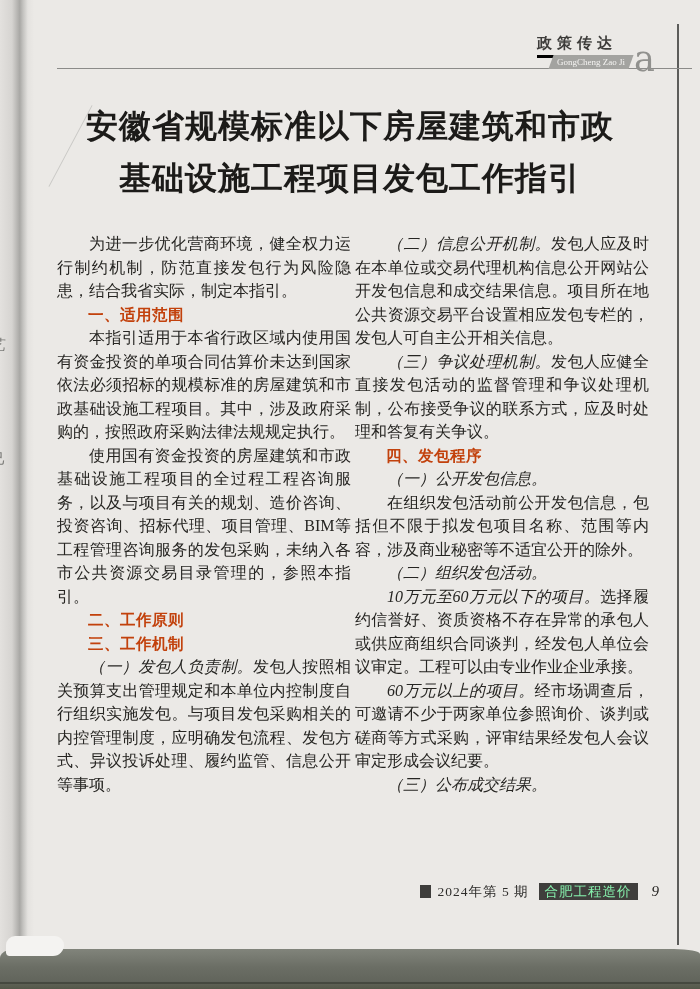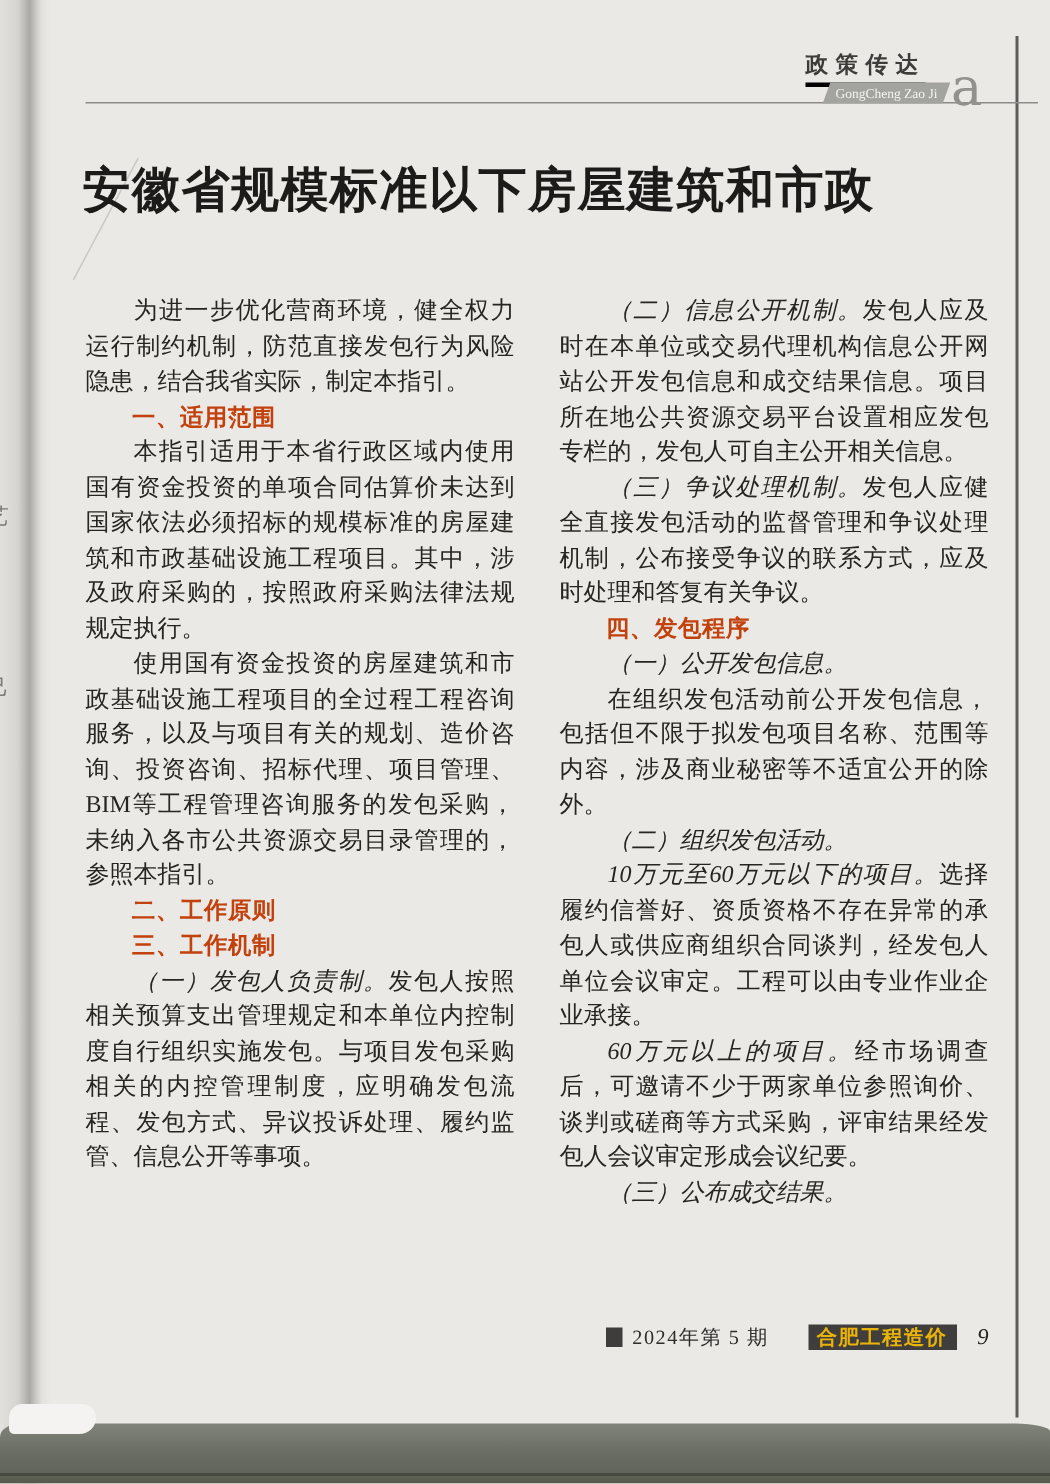--- a/index.html
+++ b/index.html
@@ -52,49 +52,49 @@
     transform:skewX(20deg);display:block;color:#f5f4f2;
     font-size:9px;line-height:14px;text-align:center;letter-spacing:0px;
     font-family:"Liberation Serif","DejaVu Serif",serif;white-space:nowrap;
   }
   .big-a{
     position:absolute;top:42px;left:634px;font-size:35px;line-height:35px;
     color:#91918e;font-family:"DejaVu Serif",serif;
   }
   
   .doc-title{
-    position:absolute;top:100px;left:55px;width:590px;
+    position:absolute;top:100px;left:55px;width:590px;text-align:center;
     font-size:32px;font-weight:bold;line-height:52px;letter-spacing:1px;color:#1c1b19;
   }
   
   .columns{
-    position:absolute;top:196px;left:57px;width:602px;
-    display:flex;gap:30px;
+    position:absolute;top:232px;left:57px;width:602px;
+    display:flex;gap:4px;
   }
   .col{width:294px;font-size:16px;line-height:23.5px;text-align:justify;}
   .col p{margin:0;text-indent:2em;}
   .col .h{
     font-weight:bold;color:#c2410c;
     font-family:"Liberation Sans","DejaVu Sans",sans-serif;
     font-size:15.5px;letter-spacing:.5px;
   }
   .lead{font-style:italic;margin-top:11px;}
   
   .footer{
     position:absolute;top:883px;left:0;width:659px;text-align:right;
     font-size:13.5px;color:#2e2d2b;white-space:nowrap;
   }
   .footer-square{
     display:inline-block;width:11px;height:13px;background:#3e3d3b;
     vertical-align:-2px;margin-right:7px;
   }
   .footer-issue{letter-spacing:1px;}
   .footer-journal-box{
-    display:inline-block;background:#3f3e3c;color:#eab308;
-    padding:0 6px;margin-left:26px;line-height:17px;letter-spacing:1px;font-weight:bold;
+    display:inline-block;background:#3f3e3c;color:#86efac;
+    padding:0 6px;margin-left:10px;line-height:17px;letter-spacing:1px;
   }
   .footer-page{
     display:inline-block;margin-left:14px;font-size:15px;font-style:italic;color:#232220;
   }
 </style>
 </head>
 <body>
 
 <div class="page">
 
@@ -106,20 +106,21 @@
 
   <div class="header-rule"></div>
   <div class="section-label">政策传达</div>
   <div class="journal-band">
     <span class="journal-band-text">GongCheng Zao Ji</span>
   </div>
   <div class="big-a">a</div>
 
   <div class="doc-title">
     <div>安徽省规模标准以下房屋建筑和市政</div>
+    <div>基础设施工程项目发包工作指引</div>
   </div>
 
   <div class="columns">
     <div class="col">
       <p>为进一步优化营商环境，健全权力运行制约机制，防范直接发包行为风险隐患，结合我省实际，制定本指引。</p>
       <p class="h">一、适用范围</p>
       <p>本指引适用于本省行政区域内使用国有资金投资的单项合同估算价未达到国家依法必须招标的规模标准的房屋建筑和市政基础设施工程项目。其中，涉及政府采购的，按照政府采购法律法规规定执行。</p>
       <p>使用国有资金投资的房屋建筑和市政基础设施工程项目的全过程工程咨询服务，以及与项目有关的规划、造价咨询、投资咨询、招标代理、项目管理、BIM等工程管理咨询服务的发包采购，未纳入各市公共资源交易目录管理的，参照本指引。</p>
       <p class="h">二、工作原则</p>
       <p class="h">三、工作机制</p>

